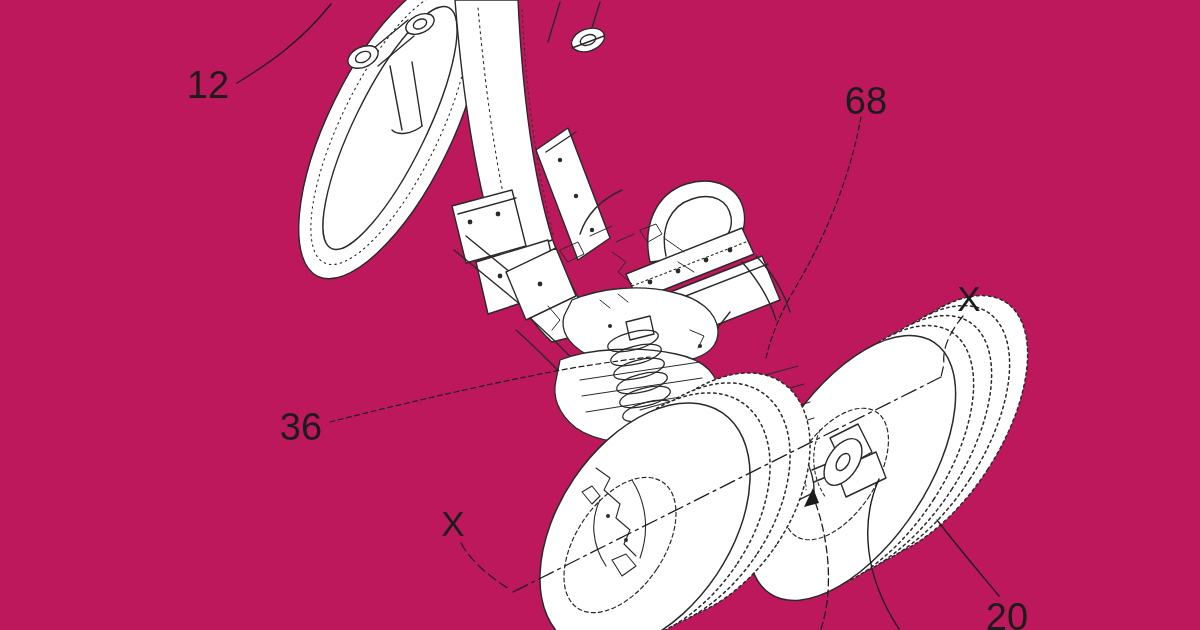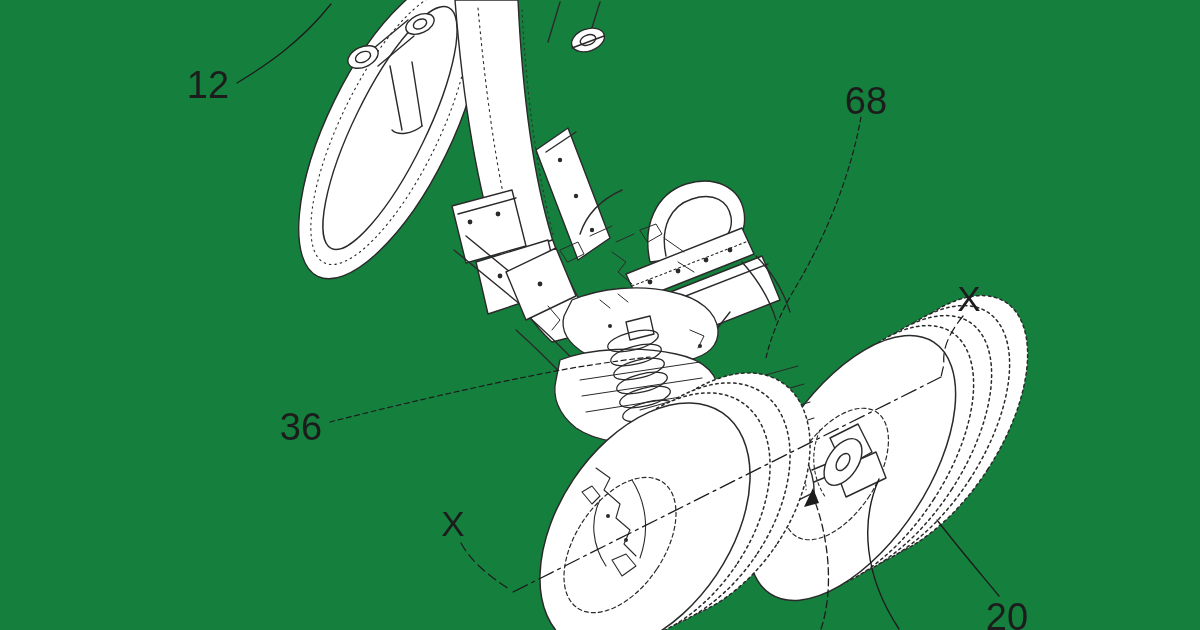--- a/index.html
+++ b/index.html
@@ -1,19 +1,19 @@
 <!DOCTYPE html>
 <html><head>
 <meta charset="utf-8">
 <style>
   html,body{margin:0;padding:0;background:#ffffff;}
   .stage{
     position:relative;
     width:1200px;height:630px;
-    background:#15803d;
+    background:#be185d;
     overflow:hidden;
     font-family:"Liberation Sans", sans-serif;
   }
   svg{display:block;width:1200px;height:630px;}
   .ref-num{
     font-family:"Liberation Sans", sans-serif;
     fill:#1c1c1c;
     stroke:none;
   }
 </style>

